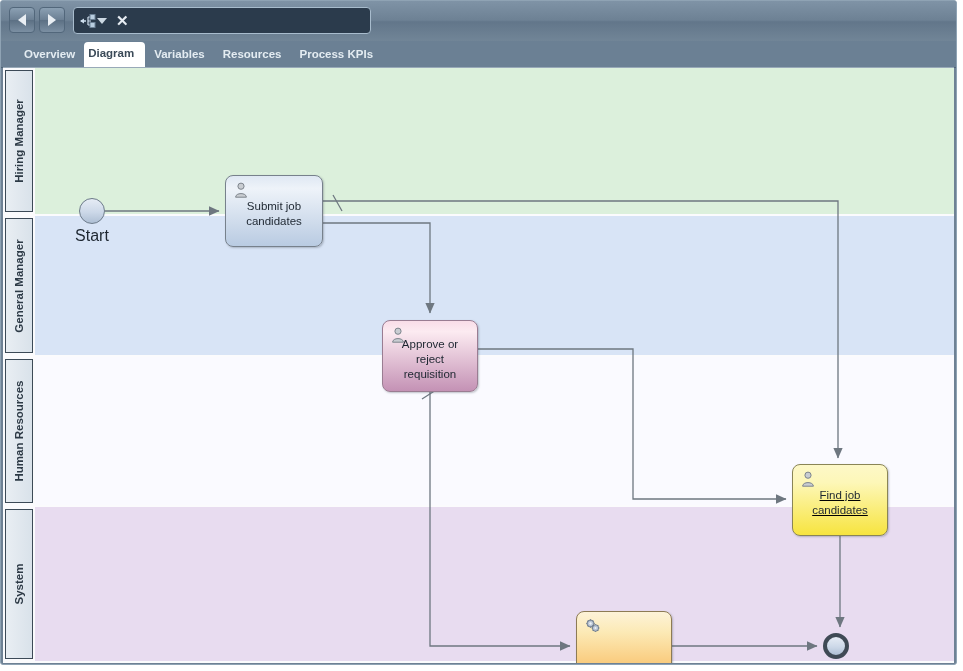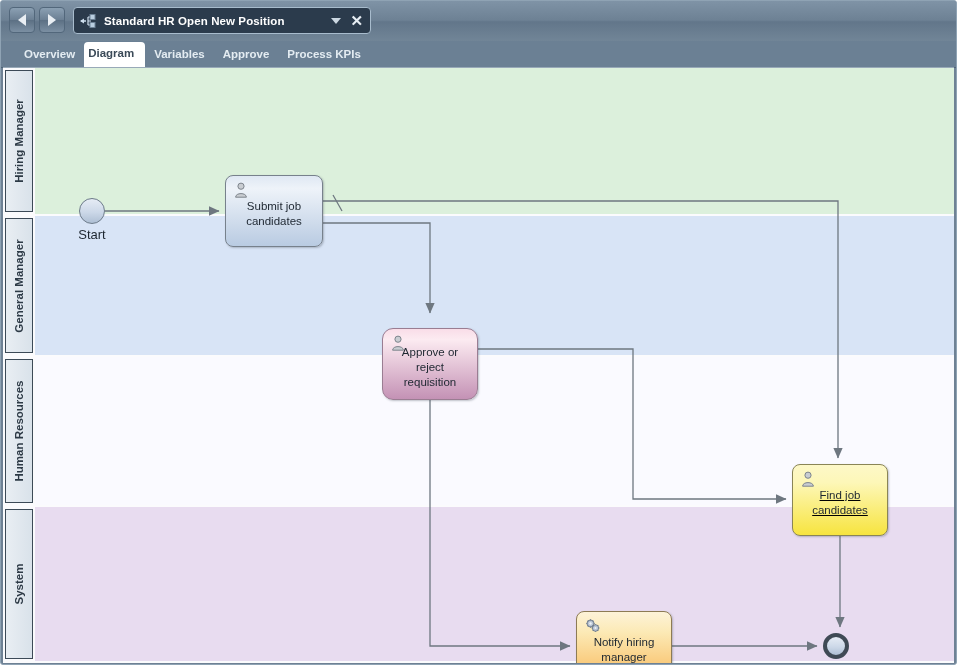--- a/index.html
+++ b/index.html
@@ -77,21 +77,21 @@
   .task-orange{background:linear-gradient(to bottom,#fdf3d8 0%,#fce9b4 30%,#f8b95c 100%);
       border-color:#8d7b55;}
 
   .icon-user{position:absolute;left:8px;top:6px;width:15px;height:16px;}
   .icon-gear{position:absolute;left:8px;top:6px;width:17px;height:16px;}
 
   .event{position:absolute;border-radius:50%;box-sizing:border-box;
       background:linear-gradient(to bottom,#e6ecf5 0%,#ccd8e8 55%,#aebfd4 100%);}
   .event-start{border:1.5px solid #6d7b8a;}
   .event-end{border:4px solid #3f4a55;}
-  .event-label{position:absolute;font-size:13px;color:#1d2630;text-align:center;
+  .event-label{position:absolute;font-size:16px;color:#1d2630;text-align:center;
       white-space:nowrap;}
 
   svg.flows{position:absolute;left:0;top:0;width:951px;height:595px;overflow:visible;}
 </style>
 </head>
 <body>
 
 <div id="app">
   <div class="win-shadow"></div>
   <div class="win-frame">
@@ -108,32 +108,31 @@
         <div class="addr-icon">
           <svg width="18" height="16" viewBox="0 0 18 16">
             <path d="M2 8 H7" stroke="#cfe0ef" stroke-width="1.4" fill="none"></path>
             <path d="M9 4 H12 M9 8 H12 M9 12 H12" stroke="#cfe0ef" stroke-width="1.2" fill="none"></path>
             <path d="M9 4 V12" stroke="#cfe0ef" stroke-width="1.2" fill="none"></path>
             <polygon points="1,8 5,5.5 5,10.5" fill="#cfe0ef"></polygon>
             <rect x="11" y="1.5" width="5" height="5" fill="#b9cee0" stroke="#6d8296"></rect>
             <rect x="11" y="9.5" width="5" height="5" fill="#b9cee0" stroke="#6d8296"></rect>
           </svg>
         </div>
-        <div class="addr-title">Standard HR Open New Position</div>
         <div class="caret"></div>
         <div class="closex">✕</div>
       </div>
     </div>
 
     <div class="tabstrip">
       <div class="tabs" id="tabs-host">
           <div class="tab">Overview</div>
           <div class="tab active">Diagram</div>
           <div class="tab">Variables</div>
-          <div class="tab">Approve</div>
+          <div class="tab">Resources</div>
           <div class="tab">Process KPIs</div>
         </div>
     </div>
 
     <div class="canvas">
       <div id="lanes-host">
           <div class="lane" style="top: 0px; height: 146px;">
             <div class="lane-body" style="background: rgb(220, 240, 220);"></div>
             <div class="lane-head">
               <span>Hiring Manager</span>
@@ -181,21 +180,21 @@
       <div id="nodes-host">
           <div class="node event event-start" style="left: 76px; top: 130px; width: 26px; height: 26px;"></div>
           <div class="event-label" style="left: 54px; top: 159px; width: 70px;">Start</div>
           <div class="node task task-blue" style="left: 222px; top: 107px; width: 98px; height: 72px;">
             <div class="icon-user"><svg width="15" height="16" viewBox="0 0 15 16">
                 <circle cx="7" cy="4.2" r="3.1" fill="#c9cdd2" stroke="#7d848c" stroke-width="1"></circle>
                 <path d="M1.6 15.2 C1.6 10.4 12.4 10.4 12.4 15.2 Z" fill="#c9cdd2" stroke="#7d848c" stroke-width="1"></path>
               </svg></div>
             <div class="task-label">Submit job candidates</div>
           </div>
-          <div class="node task task-pink" style="left: 379px; top: 260px; width: 96px; height: 72px; border-radius: 11px;">
+          <div class="node task task-pink" style="left: 379px; top: 252px; width: 96px; height: 72px;">
             <div class="icon-user"><svg width="15" height="16" viewBox="0 0 15 16">
                 <circle cx="7" cy="4.2" r="3.1" fill="#c9cdd2" stroke="#7d848c" stroke-width="1"></circle>
                 <path d="M1.6 15.2 C1.6 10.4 12.4 10.4 12.4 15.2 Z" fill="#c9cdd2" stroke="#7d848c" stroke-width="1"></path>
               </svg></div>
             <div class="task-label">Approve or reject requisition</div>
           </div>
           <div class="node task task-yellow" style="left: 789px; top: 396px; width: 96px; height: 72px;">
             <div class="icon-user"><svg width="15" height="16" viewBox="0 0 15 16">
                 <circle cx="7" cy="4.2" r="3.1" fill="#c9cdd2" stroke="#7d848c" stroke-width="1"></circle>
                 <path d="M1.6 15.2 C1.6 10.4 12.4 10.4 12.4 15.2 Z" fill="#c9cdd2" stroke="#7d848c" stroke-width="1"></path>
@@ -210,21 +209,20 @@
                 </g>
                 <g fill="#eef2f7">
                   <circle cx="5.5" cy="5.5" r="1.2"></circle>
                   <circle cx="10.5" cy="10" r="1.1"></circle>
                 </g>
                 <g stroke="#6d7b8c" stroke-width="1.5">
                   <path d="M5.5 1.3 V2.4 M5.5 8.6 V9.7 M1.3 5.5 H2.4 M8.6 5.5 H9.7 M2.6 2.6 L3.4 3.4 M7.6 7.6 L8.4 8.4 M8.4 2.6 L7.6 3.4 M3.4 7.6 L2.6 8.4"></path>
                   <path d="M10.5 6.2 V7.1 M10.5 12.9 V13.8 M6.7 10 H7.6 M13.4 10 H14.3 M7.8 7.3 L8.5 8 M12.5 12 L13.2 12.7 M13.2 7.3 L12.5 8 M8.5 12 L7.8 12.7"></path>
                 </g>
               </svg></div>
-            <div class="task-label">Notify hiring manager</div>
           </div>
           <div class="node event event-end" style="left: 820px; top: 565px; width: 26px; height: 26px;"></div>
           <div class="event-label" style="left: 798px; top: 594px; width: 70px;">End</div>
         </div>
     </div>
 
   </div>
 </div>
 
 </body></html>

